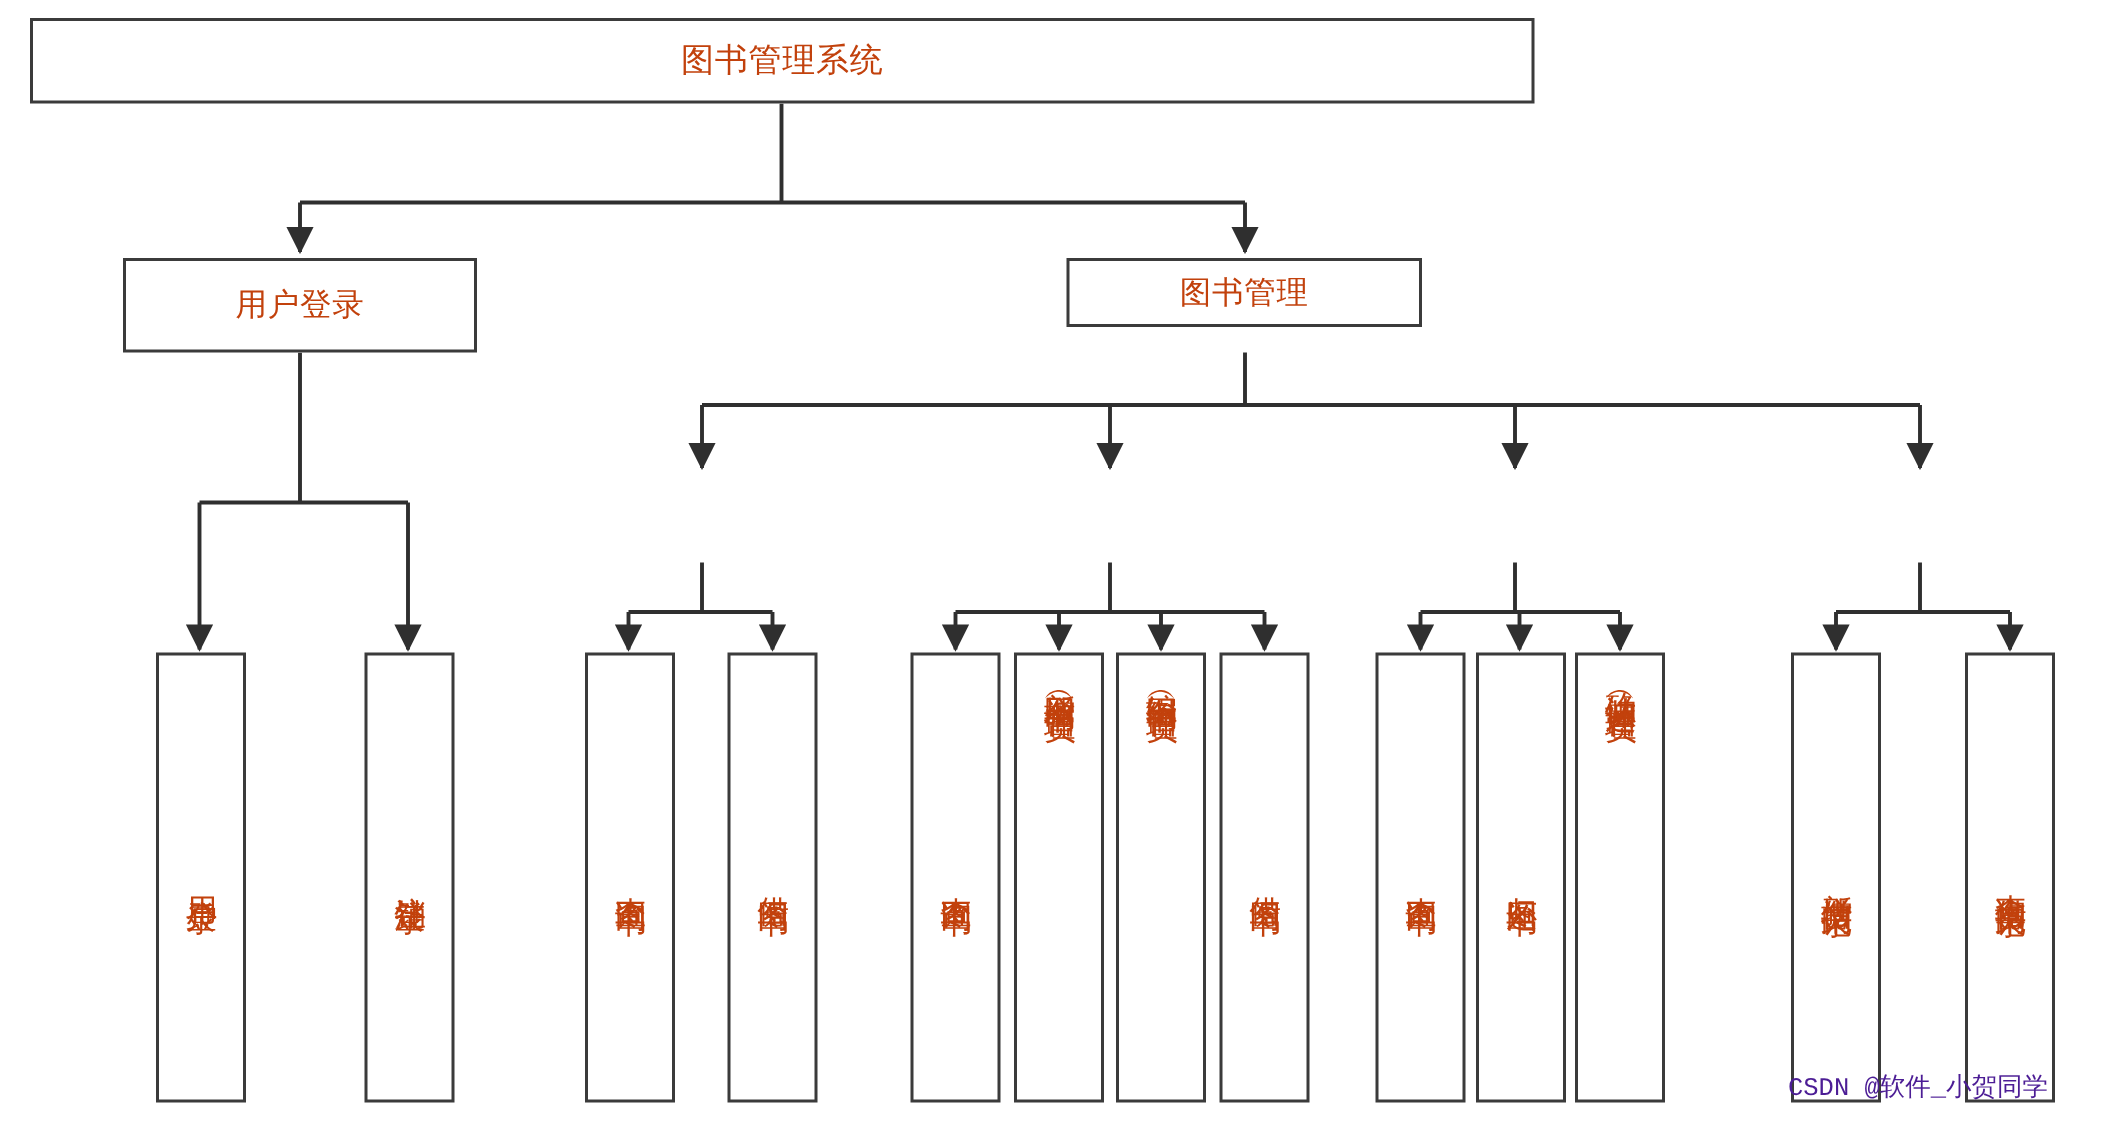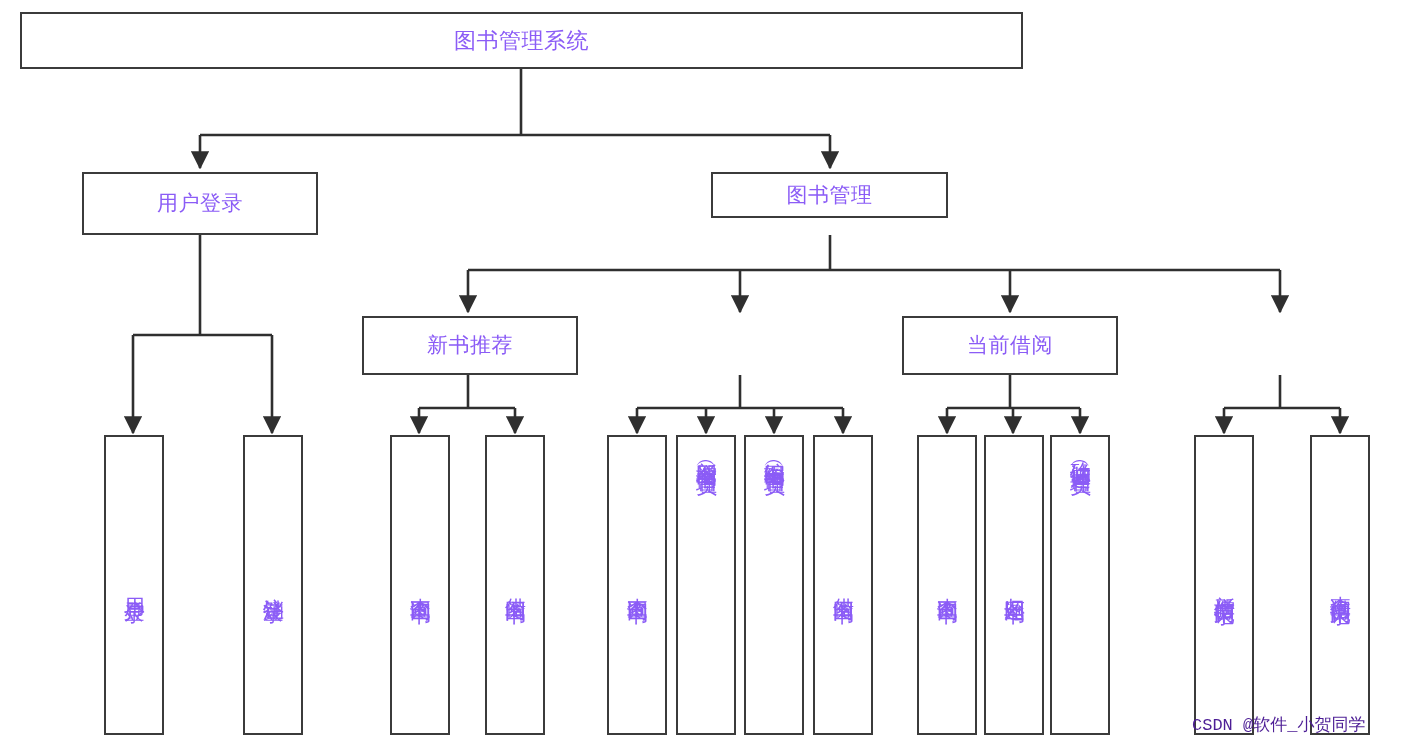--- a/index.html
+++ b/index.html
@@ -27,21 +27,21 @@
     pointer-events: none;
   }
   .node {
     position: absolute;
     box-sizing: border-box;
     background: #ffffff;
     border: 2.5px solid #3b3b3b;
     display: flex;
     align-items: center;
     justify-content: center;
-    color: #8b5cf6;
+    color: #c2410c;
   }
   .node .label {
     display: block;
     text-align: center;
     line-height: 1.15;
     white-space: nowrap;
   }
   
   .node.horiz .label {
     font-size: 21px;
@@ -135,26 +135,20 @@
   </div>
 
   <div class="node horiz" style="left:82px; top:172px; width:236px; height:63px;">
     <span class="label">用户登录</span>
   </div>
 
   <div class="node horiz" style="left:711px; top:172px; width:237px; height:46px;">
     <span class="label">图书管理</span>
   </div>
 
-  <div class="node horiz" style="left:362px; top:316px; width:216px; height:59px;">
-    <span class="label">新书推荐</span>
-  </div>
-  <div class="node horiz" style="left:902px; top:316px; width:216px; height:59px;">
-    <span class="label">当前借阅</span>
-  </div>
 
   <div class="node vert center" style="left:104px; top:435px; width:60px; height:300px;">
     <span class="label">用户登录</span>
   </div>
   <div class="node vert center" style="left:243px; top:435px; width:60px; height:300px;">
     <span class="label">注销登录</span>
   </div>
 
   <div class="node vert center" style="left:390px; top:435px; width:60px; height:300px;">
     <span class="label">查询图书</span>

